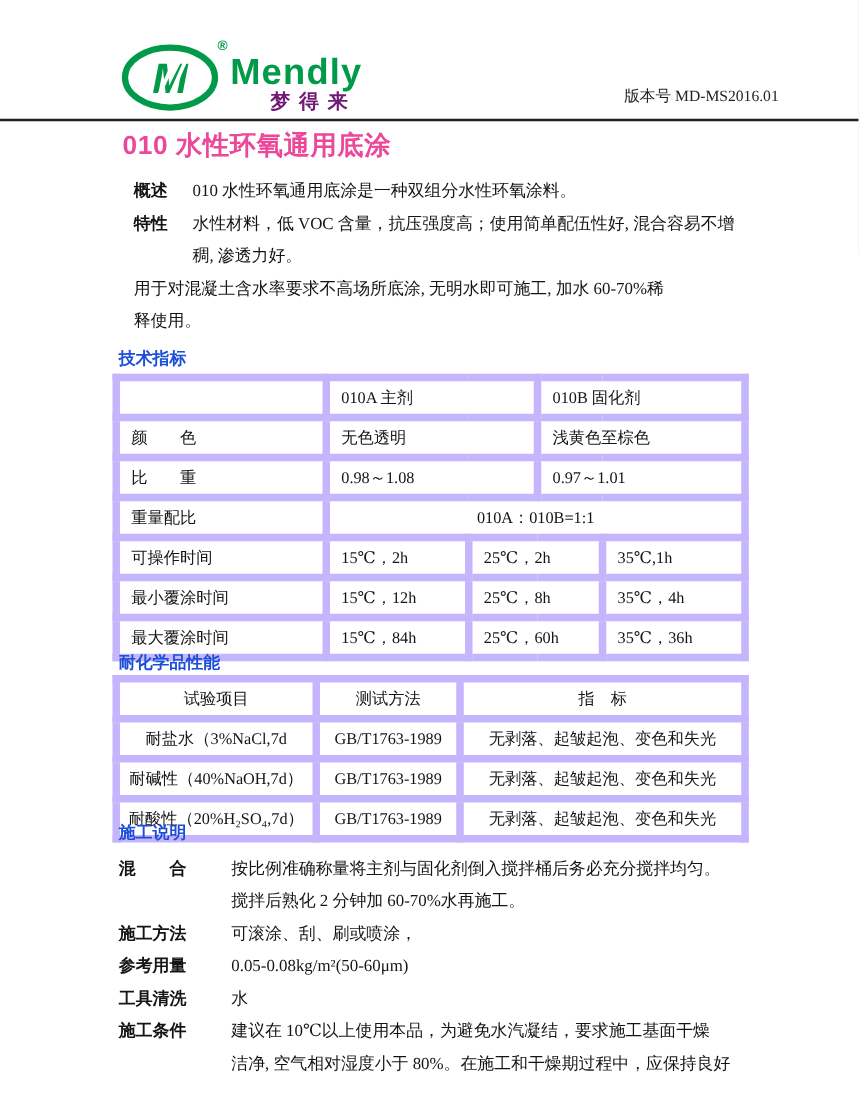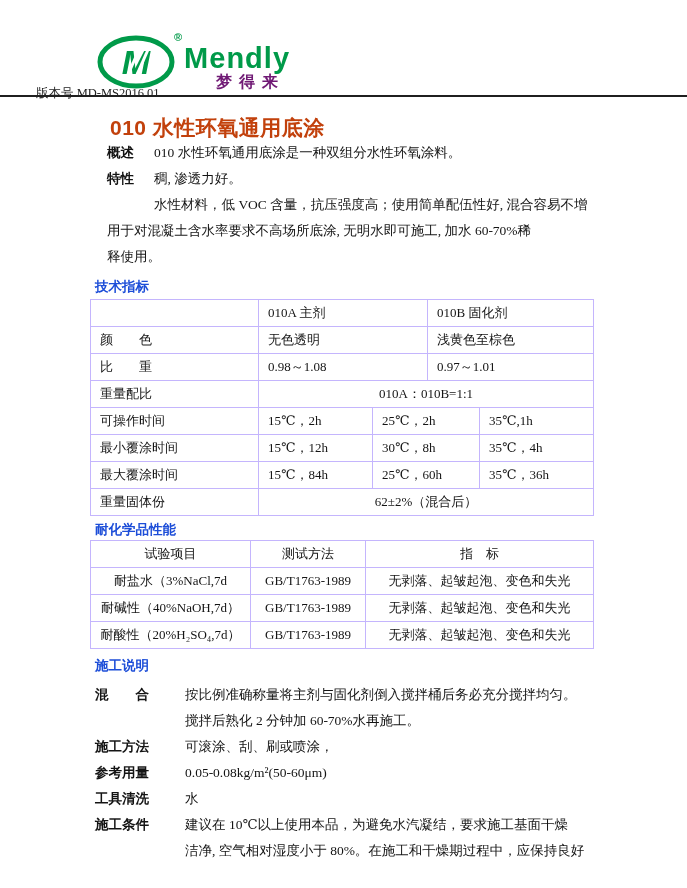--- a/index.html
+++ b/index.html
@@ -11,40 +11,40 @@
   
   .logo { position:absolute; left:96px; top:33px; display:flex; align-items:flex-start; }
   .logo svg { display:block; }
   .reg-mark { font-size:11px; color:#009A49; font-weight:bold; margin:-2px 2px 0 -6px;
     font-family:"Liberation Sans",sans-serif; }
   .logo-texts { margin-top:12px; }
   .logo-en { font-family:"Liberation Sans","DejaVu Sans",sans-serif; font-weight:900;
     font-size:29px; line-height:26px; color:#009A49; letter-spacing:1px; }
   .logo-cn { font-family:Liberation Serif, serif; font-weight:bold;
     font-size:16px; line-height:20px; color:#701a75; letter-spacing:7px; margin:1px 0 0 32px; }
-  .version { position:absolute; left:0; top:85px; width:623px; 
-    font-size:12.5px; color:#222;padding-left:36px; }
+  .version { position:absolute; left:0; top:69px; width:623px; text-align:right;
+    font-size:12.5px; color:#222; }
   .rule { position:absolute; left:0; top:95px; width:687px; height:2px; background:#1f1f1f; }
   
-  .title { position:absolute; left:98px; top:102px; margin:12px;
+  .title { position:absolute; left:98px; top:102px; margin:0;
     font-family:"Liberation Sans","DejaVu Sans",sans-serif; font-weight:bold;
-    font-size:21px; color:#c2410c; letter-spacing:0.5px; }
+    font-size:21px; color:#ec4899; letter-spacing:0.5px; }
   
   .intro { position:absolute; left:95px; top:140px;margin-left:12px; }
   .d-row { display:flex; }
   .d-label { width:47px; flex:0 0 47px; font-family:"Liberation Sans",sans-serif;
     font-weight:bold; font-size:13.5px; line-height:26px; }
   .d-lines div { font-size:13.5px; line-height:26px; white-space:nowrap; }
   
   .sec-h { position:absolute; left:95px; margin:0; font-family:"Liberation Sans",sans-serif;
     font-weight:bold; font-size:13.5px; color:#1d4ed8; }
   
   table { border-collapse:collapse; table-layout:fixed; position:absolute; left:90px;
     width:503px; }
-  td { border:1px solid #c4b5fd; height:26px; font-size:13px; padding:0 4px 0 9px;
+  td { border:6px solid #c4b5fd; height:26px; font-size:13px; padding:0 4px 0 9px;
     overflow:hidden; white-space:nowrap; }
   td.c { text-align:center; padding:0 2px; }
   .tech { top:299px; }
   .chem { top:540px; }
   .h-tech { top:278px; }
   .h-chem { top:521px; }
   .h-constr { top:657px; }
   
   .constr { position:absolute; left:95px; top:682px; }
   .c-label { width:90px; flex:0 0 90px; font-family:"Liberation Sans",sans-serif;
@@ -77,22 +77,22 @@
   <div class="intro">
     <div class="d-row">
       <div class="d-label">概述</div>
       <div class="d-lines">
         <div>010 水性环氧通用底涂是一种双组分水性环氧涂料。</div>
       </div>
     </div>
     <div class="d-row">
       <div class="d-label">特性</div>
       <div class="d-lines">
+        <div>水性材料，低 VOC 含量，抗压强度高；使用简单配伍性好, 混合容易不增</div>
         <div>稠, 渗透力好。</div>
-        <div>水性材料，低 VOC 含量，抗压强度高；使用简单配伍性好, 混合容易不增</div>
       </div>
     </div>
     <div class="d-row">
       <div class="d-lines">
         <div>用于对混凝土含水率要求不高场所底涂, 无明水即可施工, 加水 60-70%稀</div>
         <div>释使用。</div>
       </div>
     </div>
   </div>
 
@@ -127,32 +127,28 @@
     </tr>
     <tr>
       <td>可操作时间</td>
       <td>15℃，2h</td>
       <td colspan="2">25℃，2h</td>
       <td>35℃,1h</td>
     </tr>
     <tr>
       <td>最小覆涂时间</td>
       <td>15℃，12h</td>
-      <td colspan="2">30℃，8h</td>
+      <td colspan="2">25℃，8h</td>
       <td>35℃，4h</td>
     </tr>
     <tr>
       <td>最大覆涂时间</td>
       <td>15℃，84h</td>
       <td colspan="2">25℃，60h</td>
       <td>35℃，36h</td>
-    </tr>
-    <tr>
-      <td>重量固体份</td>
-      <td colspan="4" class="c">62±2%（混合后）</td>
     </tr>
   </tbody>
     </table>
 
   <h2 class="sec-h h-chem">耐化学品性能</h2>
   <table class="chem">
     <colgroup>
         <col style="width:160px">
         <col style="width:115px">
         <col style="width:228px">

